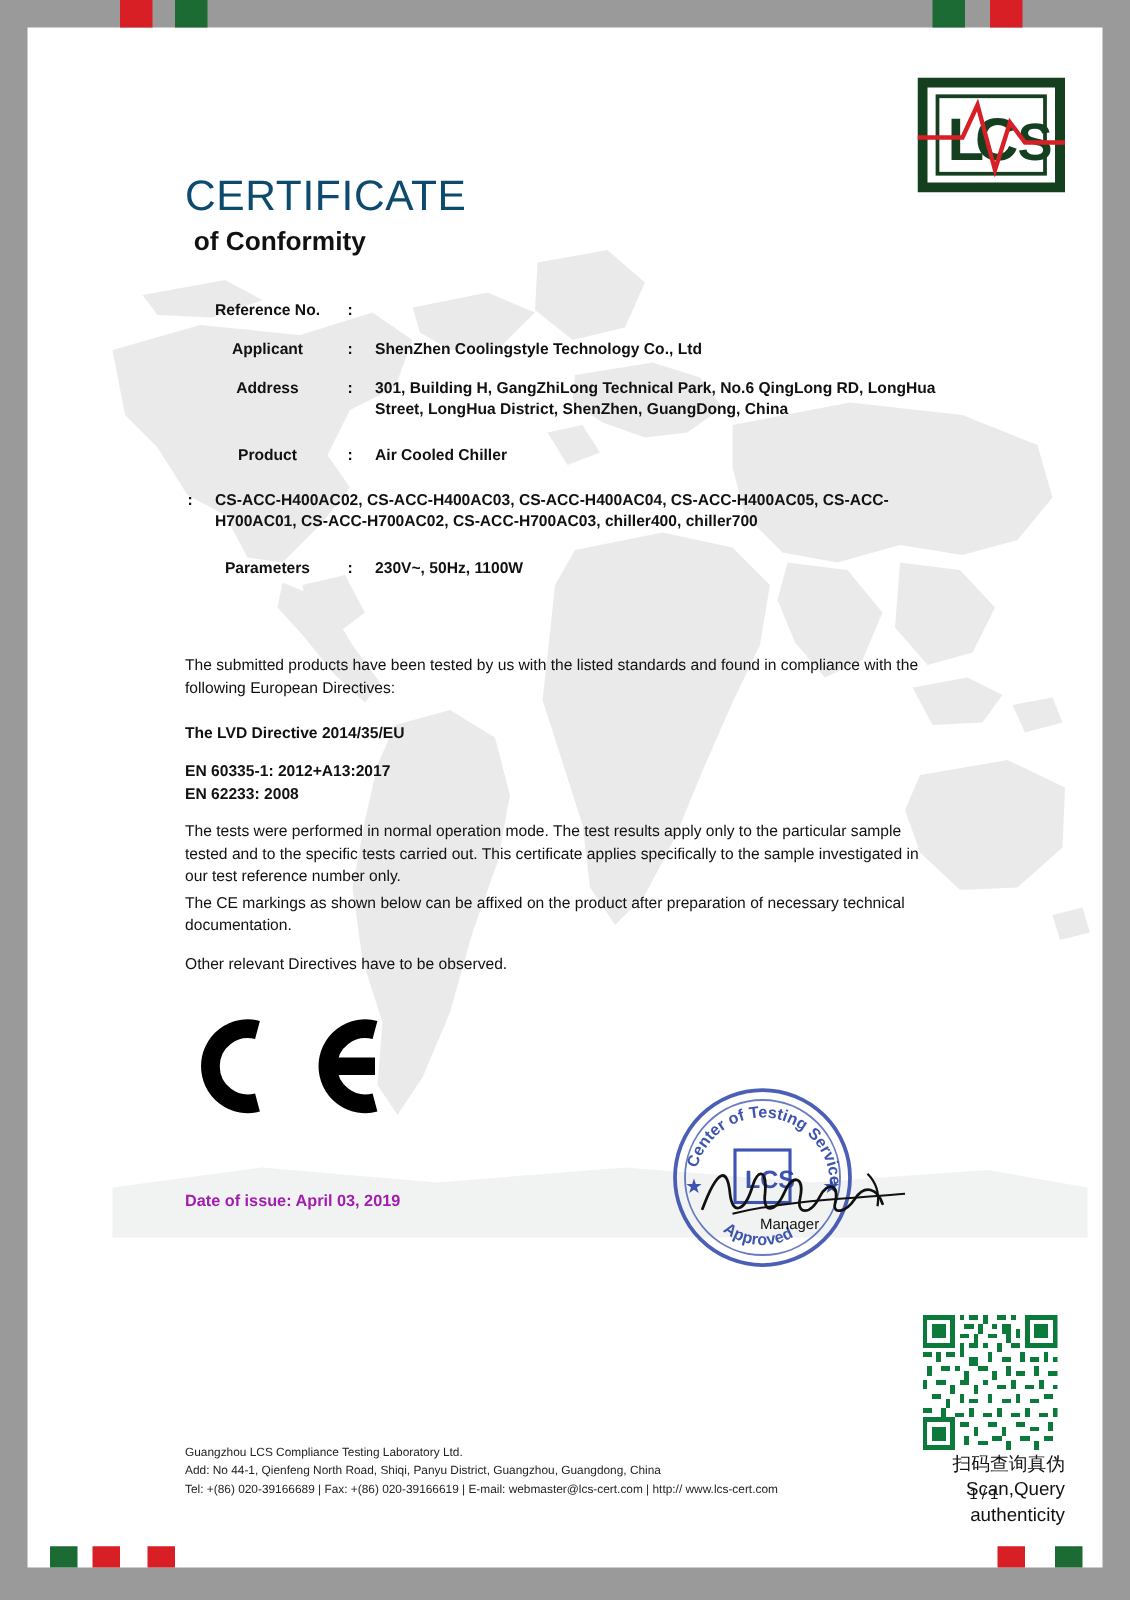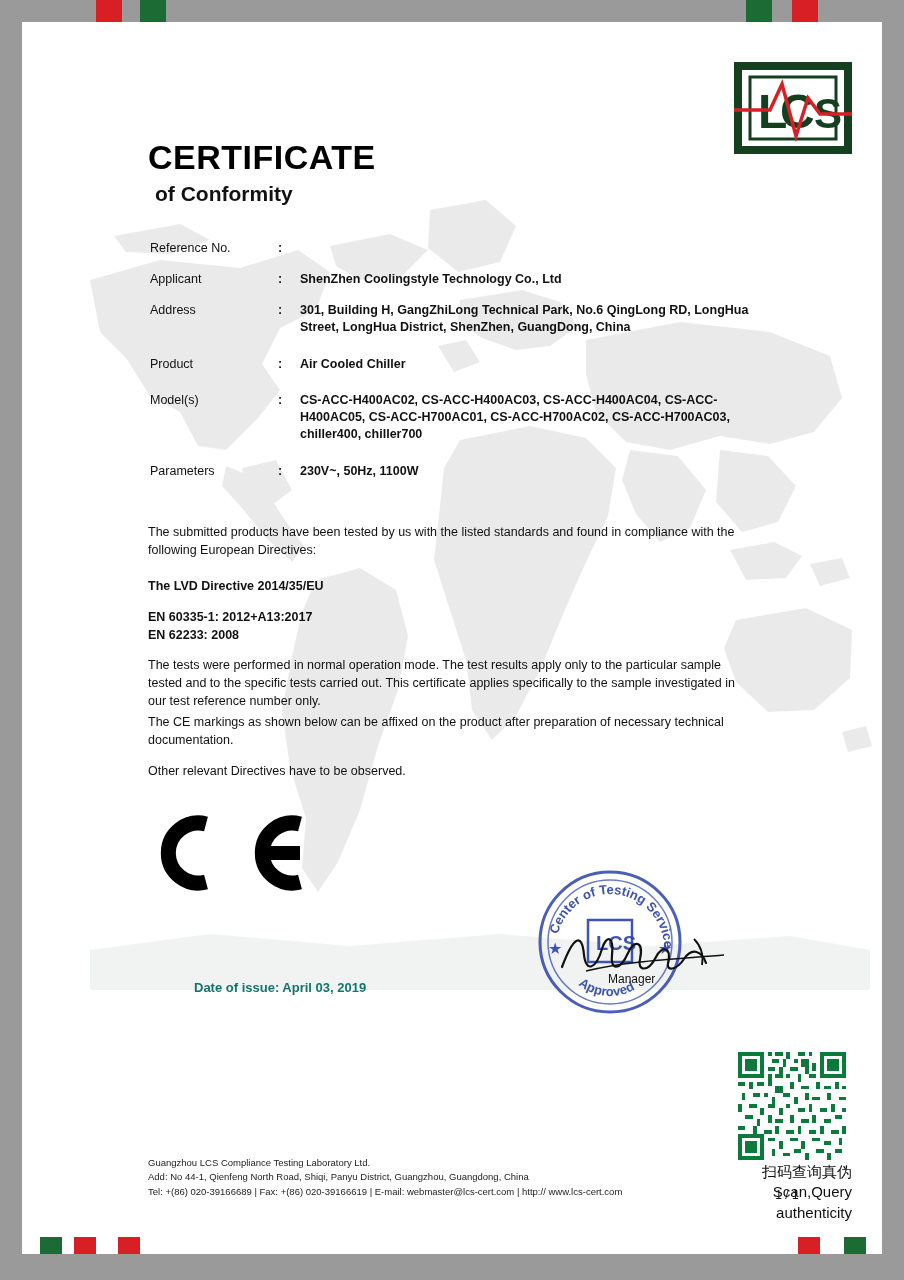--- a/index.html
+++ b/index.html
@@ -86,23 +86,23 @@
     height: 92px;
   }
 
   .title-block {
     position: absolute;
     left: 148px;
     top: 140px;
   }
   .title-main {
     font-size: 34px;
-    font-weight: bold;
+    font-weight: normal;
     letter-spacing: 0.5px;
-    color: #000000;
+    color: #0c4a6e;
     line-height: 1.05;
   }
   .title-sub {
     font-size: 21px;
     font-weight: bold;
     color: #111;
     margin-top: 6px;
     margin-left: 7px;
   }
 
@@ -114,22 +114,23 @@
     font-size: 12.5px;
     color: #111;
   }
   .field-row {
     display: flex;
     margin-bottom: 14px;
     line-height: 1.35;
   }
   .field-label {
     width: 128px;
-    font-weight: normal;
+    font-weight: bold;
     flex: 0 0 128px;
+    text-align: center;
   }
   .field-colon {
     width: 22px;
     flex: 0 0 22px;
     font-weight: bold;
   }
   .field-value {
     flex: 1;
     font-weight: bold;
   }
@@ -149,25 +150,24 @@
     position: absolute;
     left: 150px;
     top: 808px;
     width: 160px;
     height: 90px;
   }
 
   .date-issue {
     position: absolute;
     left: 148px;
-    top: 980px;
+    top: 953px;
     font-size: 13px;
     font-weight: bold;
-    color: #0f766e;
-    margin-left: 46px;
+    color: #a21caf;
   }
 
   .stamp {
     position: absolute;
     left: 530px;
     top: 862px;
     width: 160px;
     height: 160px;
   }
   .signature {
@@ -305,21 +305,20 @@
         <div class="field-label">Address</div>
         <div class="field-colon">:</div>
         <div class="field-value">301, Building H, GangZhiLong Technical Park, No.6 QingLong RD, LongHua Street, LongHua District, ShenZhen, GuangDong, China</div>
       </div>
       <div class="field-row tall">
         <div class="field-label">Product</div>
         <div class="field-colon">:</div>
         <div class="field-value">Air Cooled Chiller</div>
       </div>
       <div class="field-row tall">
-        <div class="field-label">Model(s)</div>
         <div class="field-colon">:</div>
         <div class="field-value">CS-ACC-H400AC02, CS-ACC-H400AC03, CS-ACC-H400AC04, CS-ACC-H400AC05, CS-ACC-H700AC01, CS-ACC-H700AC02, CS-ACC-H700AC03, chiller400, chiller700</div>
       </div>
       <div class="field-row">
         <div class="field-label">Parameters</div>
         <div class="field-colon">:</div>
         <div class="field-value">230V~, 50Hz, 1100W</div>
       </div>
     </div>
 

